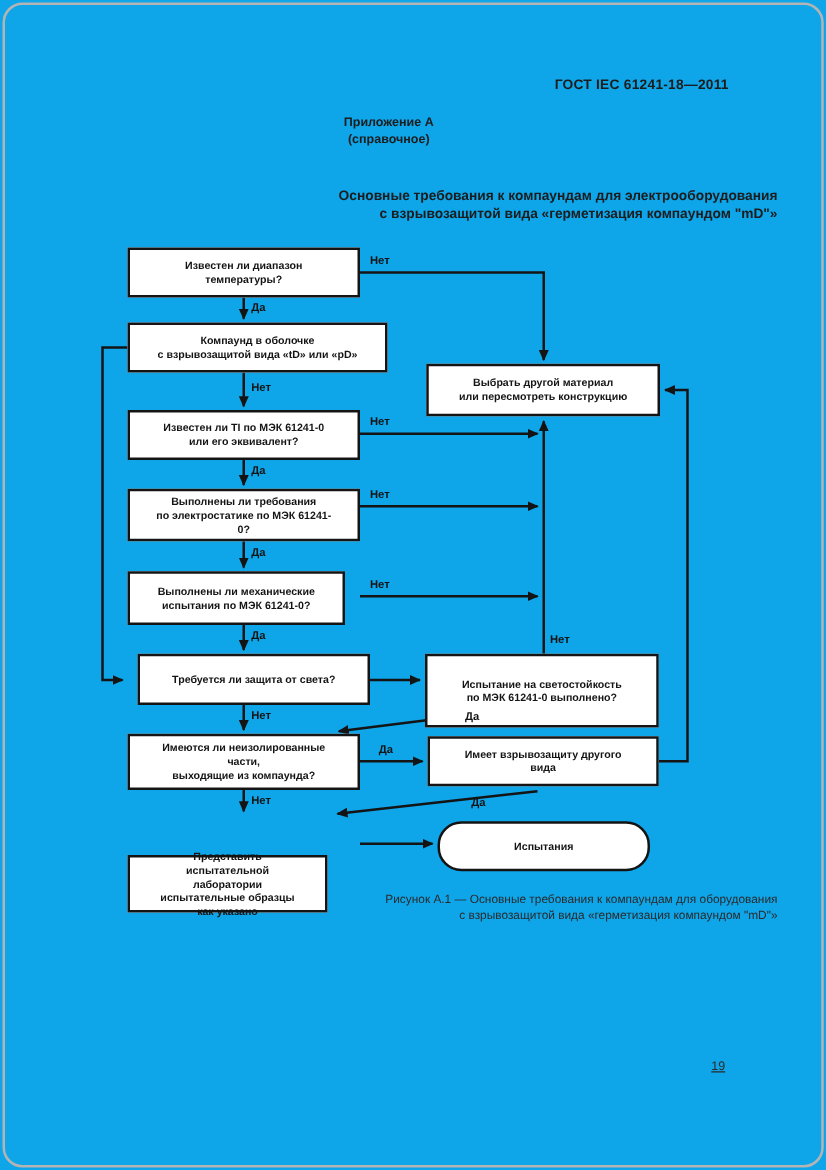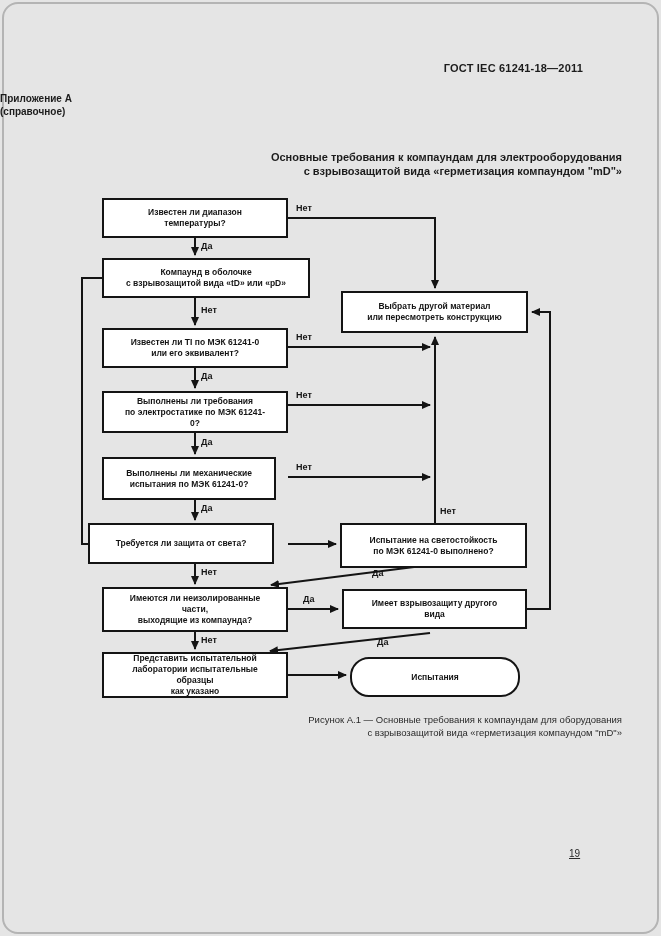--- a/index.html
+++ b/index.html
@@ -1,20 +1,20 @@
 <!DOCTYPE html>
 <html><head>
 <meta charset="utf-8">
 <style>
   html,body{margin:0;padding:0;}
   body{background:#c9c9c9;font-family:"Liberation Sans",sans-serif;}
-  .page{position:relative;width:661px;height:936px;background:#e5e5e5;overflow:hidden;margin:0;}
+  .page{position:relative;width:661px;height:936px;background:#0ea5e9;overflow:hidden;margin:0;}
   .frame{position:absolute;inset:2px;border:2px solid #b4b4b4;border-radius:16px;pointer-events:none;}
   .doc-header{position:absolute;top:62px;right:78px;font-weight:700;font-size:11px;color:#1c1c1c;letter-spacing:.2px;}
-  .annex{position:absolute;top:92px;left:0;width:622px;font-weight:700;font-size:10px;color:#1c1c1c;line-height:13px;}
+  .annex{position:absolute;top:92px;left:0;width:622px;text-align:center;font-weight:700;font-size:10px;color:#1c1c1c;line-height:13px;}
   .annex .sub{font-weight:700;}
   .fig-title{position:absolute;top:150px;left:0;width:622px;text-align:right;font-weight:700;font-size:11px;color:#1c1c1c;line-height:14px;white-space:pre-line;}
   .caption{position:absolute;top:713px;left:0;width:622px;text-align:right;font-size:9.5px;color:#2a2a2a;line-height:13px;white-space:pre-line;}
   .pagenum{position:absolute;top:848px;left:569px;font-size:10px;color:#2a2a2a;text-decoration:underline;}
   .node{position:absolute;border:2px solid #141414;background:#fff;display:flex;align-items:center;justify-content:center;
         text-align:center;font-weight:700;font-size:8.5px;line-height:11px;color:#141414;box-sizing:border-box;
         padding:18px;white-space:pre-line;}
   .terminal{border-radius:19px;}
   .lbl{position:absolute;font-weight:700;font-size:9px;color:#141414;}
   svg.connectors{position:absolute;left:0;top:0;pointer-events:none;}
@@ -77,29 +77,29 @@
   <div class="node" style="left:102px;top:198px;width:186px;height:40px">Известен ли диапазон
 температуры?</div>
   <div class="node" style="left:102px;top:258px;width:208px;height:40px">Компаунд в оболочке
 с взрывозащитой вида «tD» или «pD»</div>
   <div class="node" style="left:102px;top:328px;width:186px;height:40px">Известен ли TI по МЭК 61241-0
 или его эквивалент?</div>
   <div class="node" style="left:102px;top:391px;width:186px;height:42px">Выполнены ли требования
 по электростатике по МЭК 61241-0?</div>
   <div class="node" style="left:102px;top:457px;width:174px;height:43px">Выполнены ли механические
 испытания по МЭК 61241-0?</div>
-  <div class="node" style="left:88px;top:523px;width:186px;height:41px">Требуется ли защита от света?</div>
+  <div class="node" style="left:110px;top:523px;width:186px;height:41px">Требуется ли защита от света?</div>
   <div class="node" style="left:102px;top:587px;width:186px;height:45px">Имеются ли неизолированные части,
 выходящие из компаунда?</div>
-  <div class="node" style="left:102px;top:652px;width:186px;height:46px">Представить испытательной
+  <div class="node" style="left:102px;top:684px;width:160px;height:46px">Представить испытательной
 лаборатории испытательные образцы
 как указано</div>
   <div class="node" style="left:341px;top:291px;width:187px;height:42px">Выбрать другой материал
 или пересмотреть конструкцию</div>
-  <div class="node" style="left:340px;top:523px;width:187px;height:45px">Испытание на светостойкость
+  <div class="node" style="left:340px;top:523px;width:187px;height:59px">Испытание на светостойкость
 по МЭК 61241-0 выполнено?</div>
   <div class="node" style="left:342px;top:589px;width:185px;height:30px">Имеет взрывозащиту другого вида</div>
   <div class="node terminal" style="left:350px;top:657px;width:170px;height:40px">Испытания</div>
 
   <div class="lbl" style="left:201px;top:241px">Да</div>
   <div class="lbl" style="left:201px;top:305px">Нет</div>
   <div class="lbl" style="left:201px;top:371px">Да</div>
   <div class="lbl" style="left:201px;top:437px">Да</div>
   <div class="lbl" style="left:201px;top:503px">Да</div>
   <div class="lbl" style="left:201px;top:567px">Нет</div>

